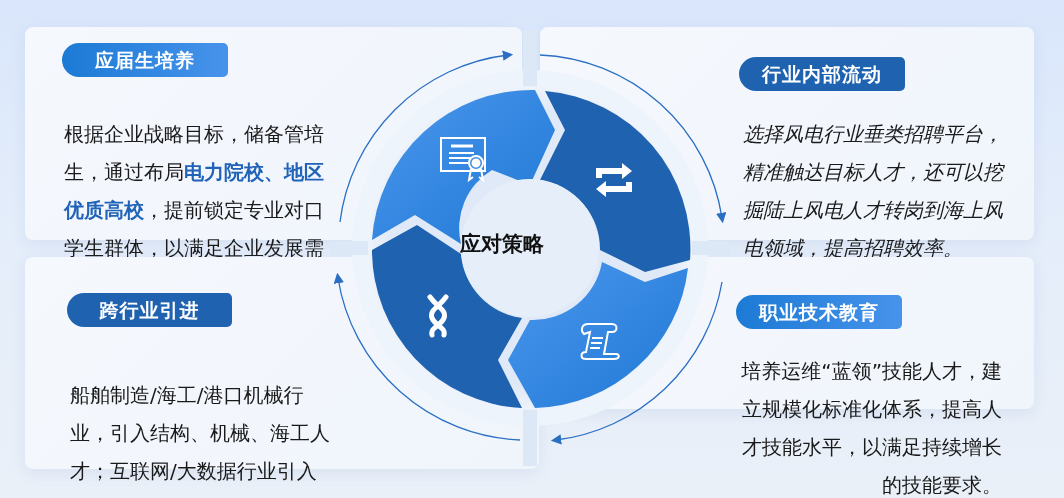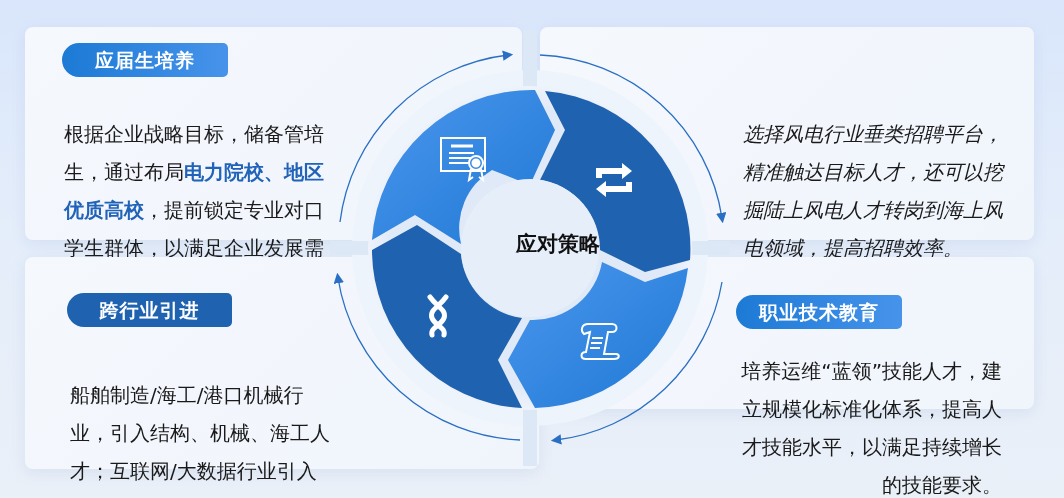--- a/index.html
+++ b/index.html
@@ -13,32 +13,33 @@
   #card-bl{left:25px;top:257px;width:497px;height:212px;padding-left:17px;}
   #card-br{left:540px;top:257px;width:494px;height:152px;}
   .pill{position:absolute;height:34px;border-radius:17px 5px 5px 17px;color:#fff;
     font-weight:bold;font-size:19px;line-height:34px;text-align:center;letter-spacing:1px;}
   .pill.light{background:linear-gradient(90deg,#1c7ad5 0%,#4793eb 100%);}
   .pill.dark{background:#1f63b0;}
   .body-text{position:absolute;font-size:20px;line-height:38px;color:#1a1a1a;}
   .hl{color:#2163b8;font-weight:bold;}
   #wheel{position:absolute;left:0;top:0;width:1064px;height:498px;pointer-events:none;}
   #wheel .clk{pointer-events:auto;}
-  .center-label{position:absolute;left:460px;top:230px;width:140px;text-align:right;
+  .center-label{position:absolute;left:460px;top:230px;width:140px;text-align:left;
     font-size:21px;font-weight:bold;color:#111;}
 </style>
 </head>
 <body>
 
 <div class="card" id="card-tl">
   <div class="pill light" style="left:37px;top:16px;width:166px;">应届生培养</div>
   <div class="body-text" style="left:39px;top:88px;width:260px;"><span>根据企业战略目标，储备管培生，通过布局</span><span class="hl">电力院校、地区优质高校</span><span>，提前锁定专业对口学生群体，以满足企业发展需要。</span></div>
 </div>
 
 <div class="card" id="card-tr">
+  <div class="pill dark" style="left:199px;top:30px;width:166px;">行业内部流动</div>
   <div class="body-text" style="left:203px;top:88px;width:262px;font-style:italic;">选择风电行业垂类招聘平台，精准触达目标人才，还可以挖掘陆上风电人才转岗到海上风电领域，提高招聘效率。</div>
 </div>
 
 <div class="card" id="card-bl">
   <div class="pill dark" style="left:42px;top:36px;width:165px;">跨行业引进</div>
   <div class="body-text" style="left:45px;top:91px;width:264px;margin-top:28px;">船舶制造/海工/港口机械行业，引入结构、机械、海工人才；互联网/大数据行业引入数据分析、AI算法人才支持智慧运维。</div>
 </div>
 
 <div class="card" id="card-br">
   <div class="pill light" style="left:196px;top:38px;width:166px;">职业技术教育</div>

